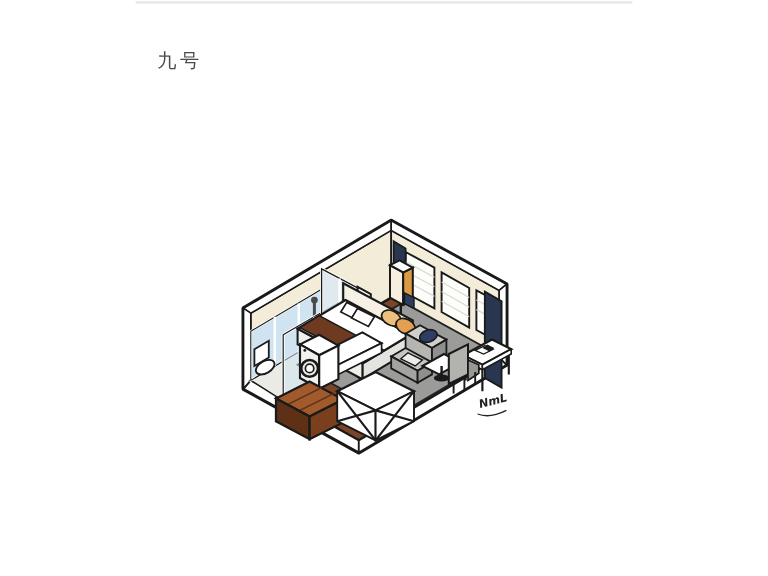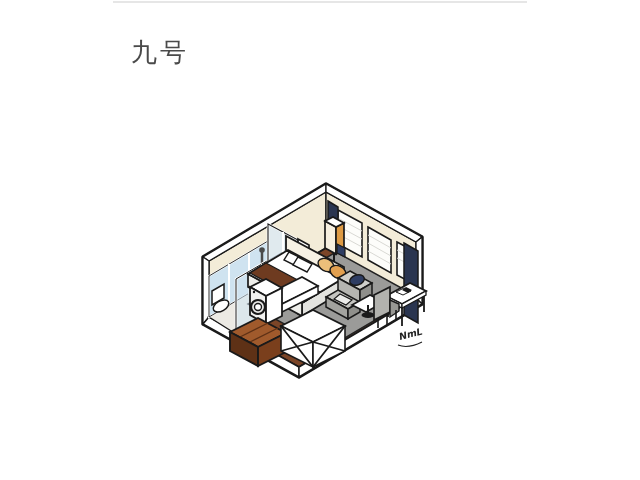--- a/index.html
+++ b/index.html
@@ -1,19 +1,19 @@
 <!DOCTYPE html>
 <html><head>
 <meta charset="utf-8">
 <style>
   html,body{margin:0;padding:0;background:#ffffff;}
   .frame{position:relative;width:640px;height:480px;background:#ffffff;overflow:hidden;
          font-family:"Liberation Sans",sans-serif;}
   .top-divider{position:absolute;left:113px;top:1px;width:414px;height:2px;background:#e6e6e6;}
-  .page-title{position:absolute;left:131px;top:41px;font-size:26px;line-height:22px;
+  .page-title{position:absolute;left:131px;top:41px;font-size:16px;line-height:22px;
               color:#4a4a4a;letter-spacing:3px;font-weight:400;}
   .room-svg{position:absolute;left:194px;top:172px;width:246px;height:212px;}
   .sig-text{font-family:"DejaVu Sans",sans-serif;font-style:italic;font-weight:bold;
             font-size:9.5px;fill:#222222;}
 </style>
 </head>
 <body>
 
 <div class="frame">
 

